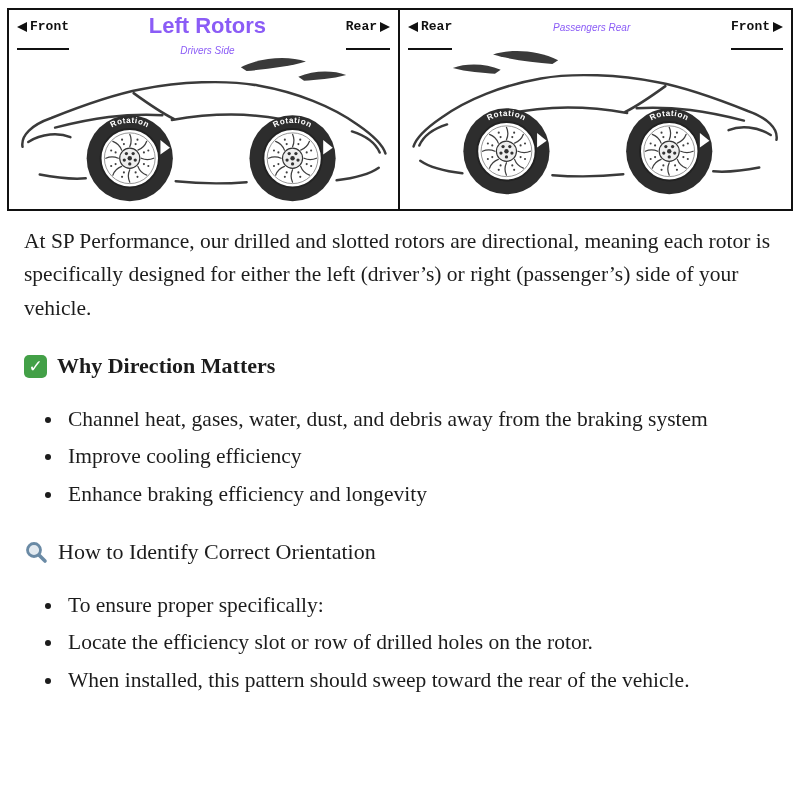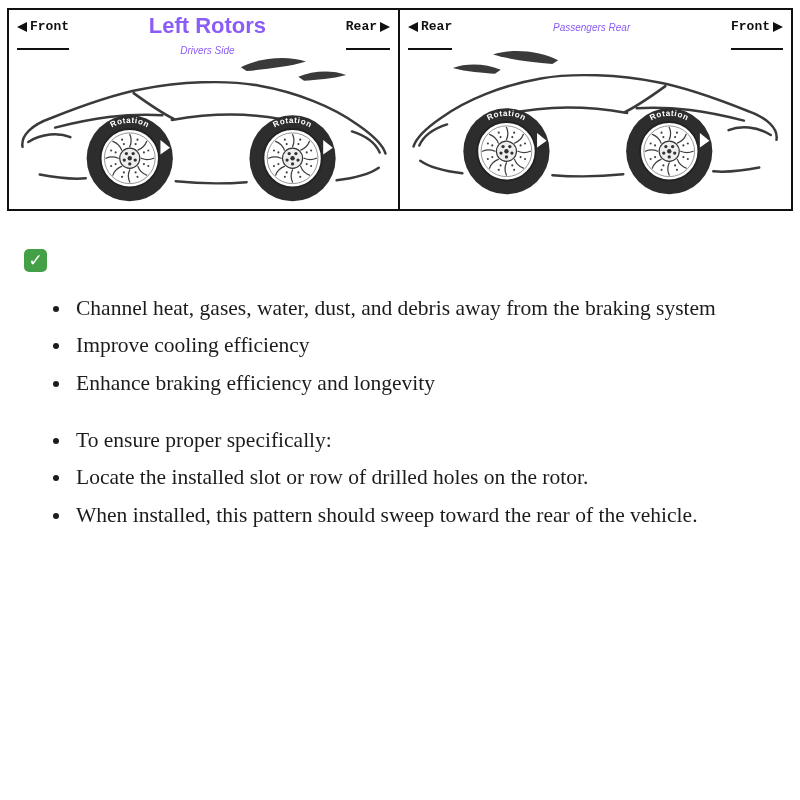--- a/index.html
+++ b/index.html
@@ -53,21 +53,21 @@
   .sec-head.bold { font-weight:bold; }
   .check-icon {
     width:23px; height:23px; border-radius:5px; background:#43a047;
     color:#fff; font-size:17px; line-height:23px; text-align:center;
     font-family:"DejaVu Sans", sans-serif; font-weight:bold;
     display:inline-block; margin-right:10px; flex:0 0 auto;
   }
   .mag-icon { display:inline-block; margin-right:10px; flex:0 0 auto; }
   .lead { margin:0 0 16px 0; }
   ul.blist { margin:0 0 24px 16px; padding-left:24px; }
-  ul.blist li { margin:4px 8px; padding-left:4px; }
+  ul.blist li { margin:4px 0; padding-left:4px; }
 </style>
 </head>
 <body>
 
 <svg width="0" height="0" style="position:absolute" aria-hidden="true">
   <defs>
     <g id="carbody" fill="none" stroke="#3a3a3a" stroke-width="2.6" stroke-linecap="round">
       <path d="M 6,100 C 4,88 16,77 36,70 C 66,58 98,46 130,40 C 170,32 218,30 252,36 C 292,43 330,58 356,77 C 372,88 382,97 385,107"></path>
       <path d="M 24,129 C 44,133 58,134 72,133"></path>
       <path d="M 166,136 C 194,139 214,139 240,137"></path>
@@ -186,33 +186,42 @@
         </text>
         <text transform="translate(272,112)" font-size="8.5" font-weight="bold" fill="#fff" font-family="Liberation Sans, sans-serif" letter-spacing="0.6" text-anchor="middle">
           <textPath href="#rotarc" startOffset="50%">Rotation</textPath>
         </text>
       </svg>
     </div>
   </div>
 
   <div class="content">
 
+    <p class="intro">At SP Performance, our drilled and slotted rotors are directional, meaning each rotor is specifically designed for either the left (driver’s) or right (passenger’s) side of your vehicle.</p>
 
     <div class="sec-head bold">
       <span class="check-icon">✓</span>
+      <span>Why Direction Matters</span>
     </div>
 
 
     <ul class="blist">
       <li>Channel heat, gases, water, dust, and debris away from the braking system</li>
       <li>Improve cooling efficiency</li>
       <li>Enhance braking efficiency and longevity</li>
     </ul>
 
+    <div class="sec-head">
+      <svg class="mag-icon" width="24" height="24" viewBox="0 0 24 24">
+        <circle cx="10" cy="10" r="6.5" fill="#e3eaf0" stroke="#6a8aa5" stroke-width="2.8"></circle>
+        <line x1="15.2" y1="15.2" x2="21" y2="21" stroke="#6a8aa5" stroke-width="3.6" stroke-linecap="round"></line>
+      </svg>
+      <span>How to Identify Correct Orientation</span>
+    </div>
 
     <ul class="blist">
       <li>To ensure proper specifically:</li>
-      <li>Locate the installed slot or row of drilled holes on the rotor.</li>
+      <li>Locate the efficiency slot or row of drilled holes on the rotor.</li>
       <li>When installed, this pattern should sweep toward the rear of the vehicle.</li>
     </ul>
 
   </div>
 </div>
 
 </body></html>

